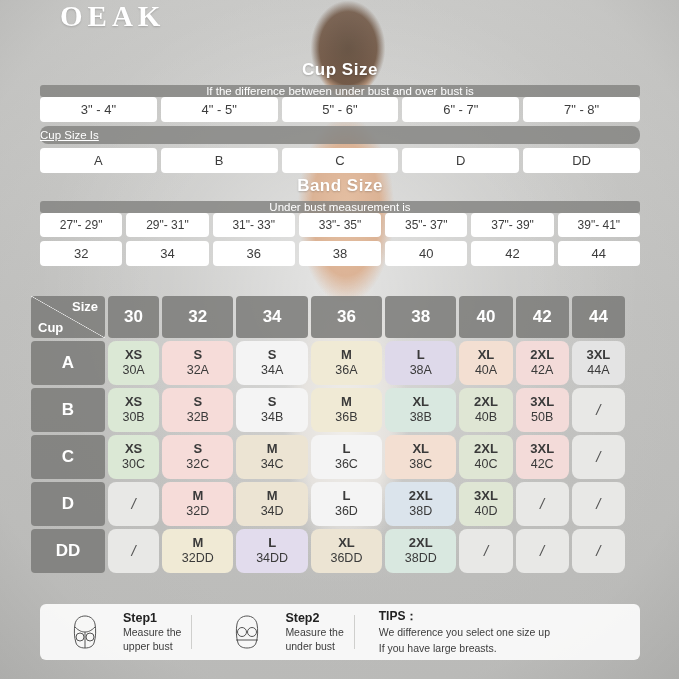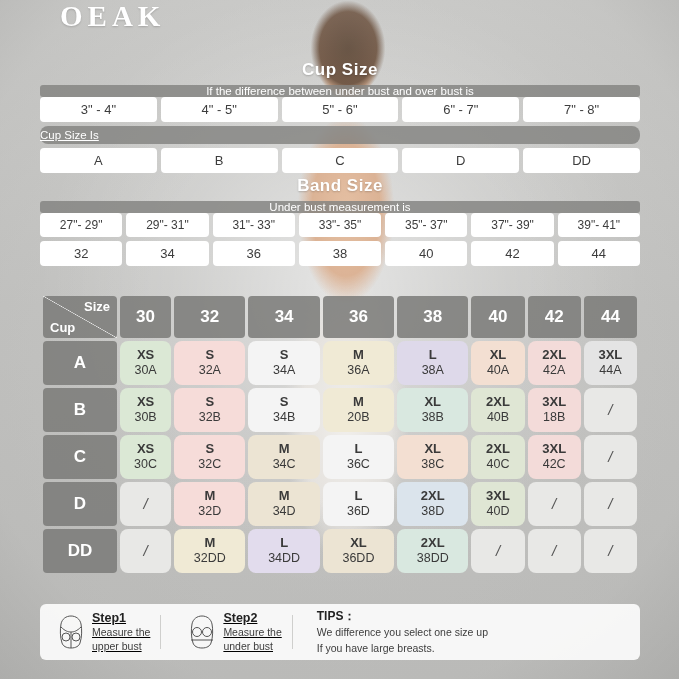--- a/index.html
+++ b/index.html
@@ -64,21 +64,21 @@
     padding:5px 0;
   }
   .cell.small{font-size:12px;}
   .label-bar{
     background:rgba(130,130,128,.82);
     color:#ffffff;font-size:11.5px;
     padding:3px 0;border-radius:8px;margin-bottom:4px;text-decoration:underline;
   }
 
   
-  #matrix{position:absolute;left:40px;top:293px;width:600px;}
+  #matrix{position:absolute;left:28px;top:293px;width:600px;}
   table{border-collapse:separate;border-spacing:3px;width:100%;}
   td,th{padding:0;}
   .corner{
     width:74px;height:42px;background:rgba(122,122,120,.85);
     border-radius:4px;position:relative;color:#fff;font-size:12.5px;
   }
   .corner .sz{position:absolute;right:7px;top:3px;font-weight:700;font-size:13px;}
   .corner .cp{position:absolute;left:7px;bottom:3px;font-weight:700;font-size:13px;}
   .corner .slash{
     position:absolute;left:0;top:0;width:100%;height:100%;
@@ -116,21 +116,21 @@
   .c-tan{background:#ece4d3;}
   .c-lilac{background:#e2dced;}
   .c-blank{background:#e8e8e6;}
 
   
   #footer{
     position:absolute;left:40px;top:604px;width:600px;height:56px;
     background:rgba(255,255,255,.88);border-radius:6px;
     display:flex;align-items:center;
   }
-  .step{display:flex;align-items:center;gap:4px;padding-left:14px;text-decoration:underline;}
+  .step{display:flex;align-items:center;gap:21px;padding-left:28px;}
   .step .txt{font-size:10.5px;color:#3d3d3d;line-height:1.3;}
   .step .txt b{display:block;font-size:12.5px;color:#222;}
   .step svg{display:block;}
   .divider{width:1px;height:34px;background:#cfcfcd;margin:0 10px;}
   .tips{padding-left:14px;font-size:10.5px;color:#3d3d3d;line-height:1.45;}
   .tips b{font-size:12px;color:#222;}
 </style>
 </head>
 <body>
 
@@ -250,33 +250,33 @@
         <td class="m c-pink">
               <b>S</b>
               <span>32B</span>
             </td>
         <td class="m c-white">
               <b>S</b>
               <span>34B</span>
             </td>
         <td class="m c-cream">
               <b>M</b>
-              <span>20B</span>
+              <span>36B</span>
             </td>
         <td class="m c-mint">
               <b>XL</b>
               <span>38B</span>
             </td>
         <td class="m c-sage">
               <b>2XL</b>
               <span>40B</span>
             </td>
         <td class="m c-rose">
               <b>3XL</b>
-              <span>18B</span>
+              <span>50B</span>
             </td>
         <td class="m c-blank empty">/</td>
       </tr>
 
       <tr>
         <th class="rowhead">C</th>
         <td class="m c-green">
               <b>XS</b>
               <span>30C</span>
             </td>

